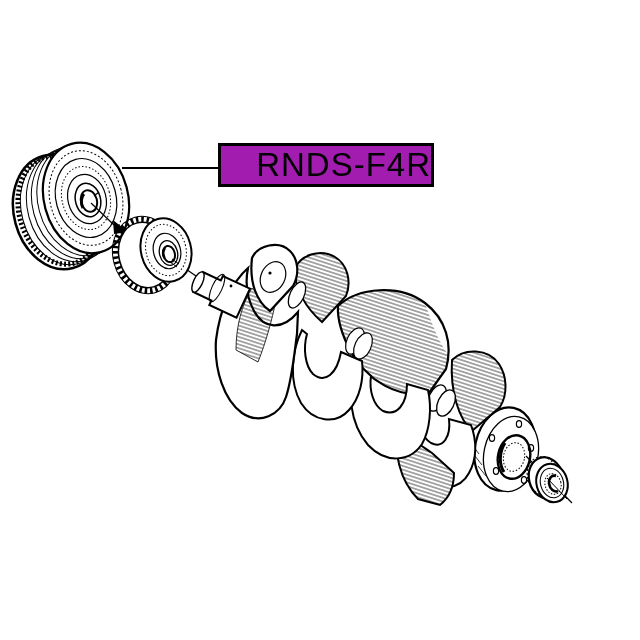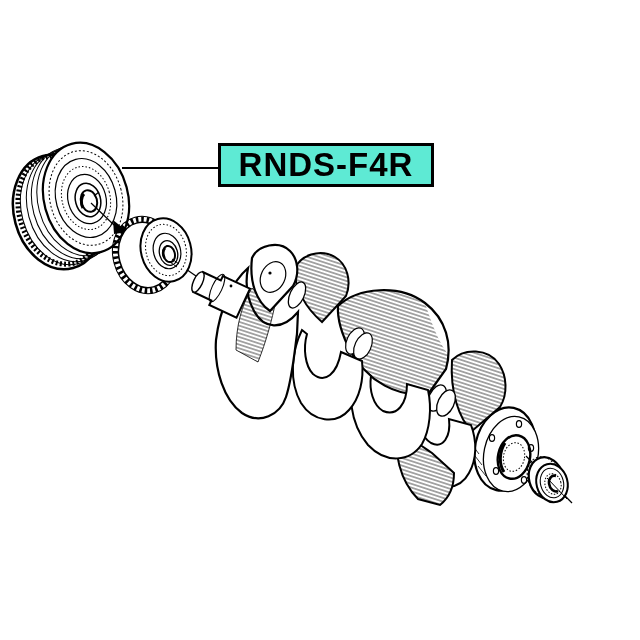--- a/index.html
+++ b/index.html
@@ -4,23 +4,23 @@
 <style>
   html,body{margin:0;padding:0;}
   body{
     width:640px;height:640px;background:#ffffff;
     font-family:"Liberation Sans", sans-serif;
     position:relative;overflow:hidden;
   }
   .stage{position:absolute;left:0;top:0;width:640px;height:640px;}
   .callout-box{
     position:absolute;left:218px;top:143px;width:216px;height:44px;
-    box-sizing:border-box;border:3px solid #000;background:#5eead4;
-    display:flex;align-items:center;justify-content:center;
-    font-weight:bold;font-size:33px;letter-spacing:1px;color:#000;
+    box-sizing:border-box;border:3px solid #000;background:#a21caf;
+    display:flex;align-items:center;justify-content:flex-end;
+    font-weight:normal;font-size:33px;letter-spacing:1px;color:#000;
     white-space:nowrap;
   }
   svg{position:absolute;left:0;top:0;}
   .ln{stroke:#000;fill:none;}
   .wh{stroke:#000;fill:#fff;}
 </style>
 </head>
 <body>
 
 <div class="stage">

